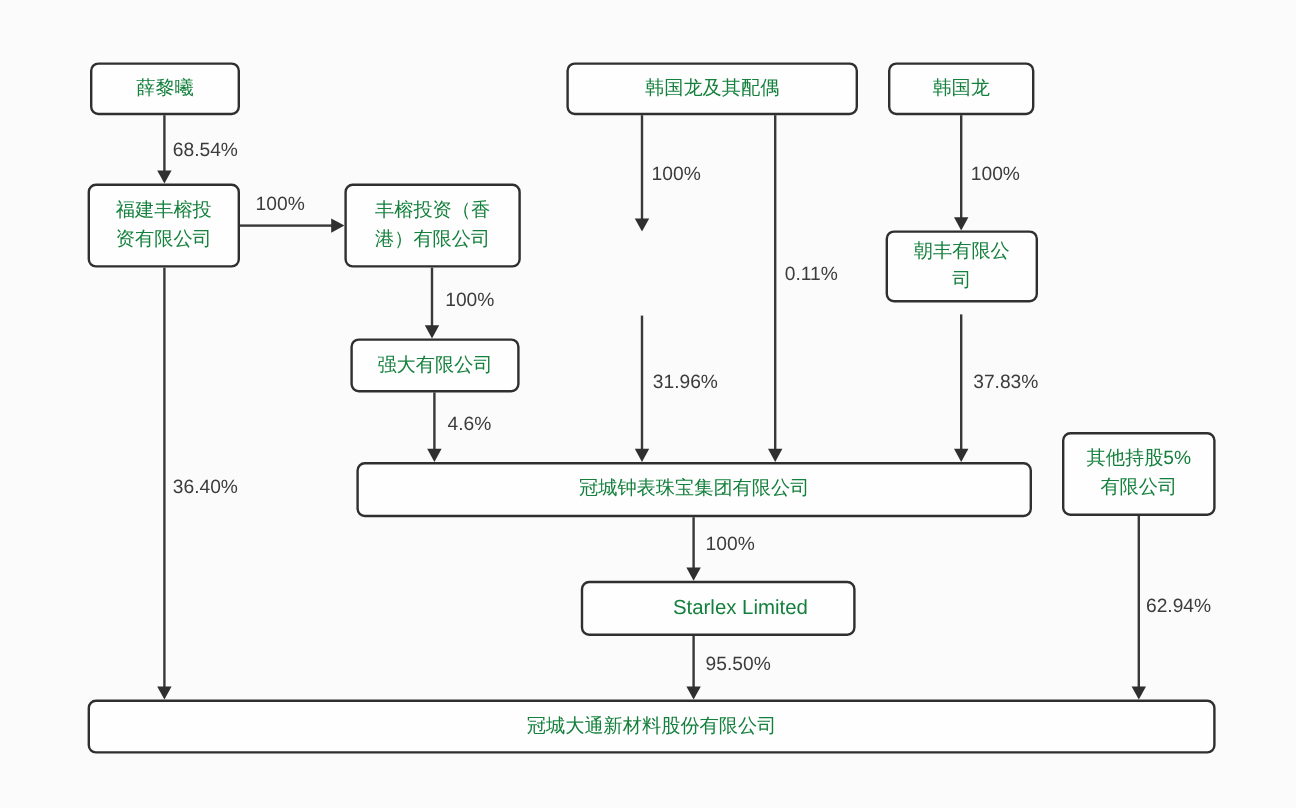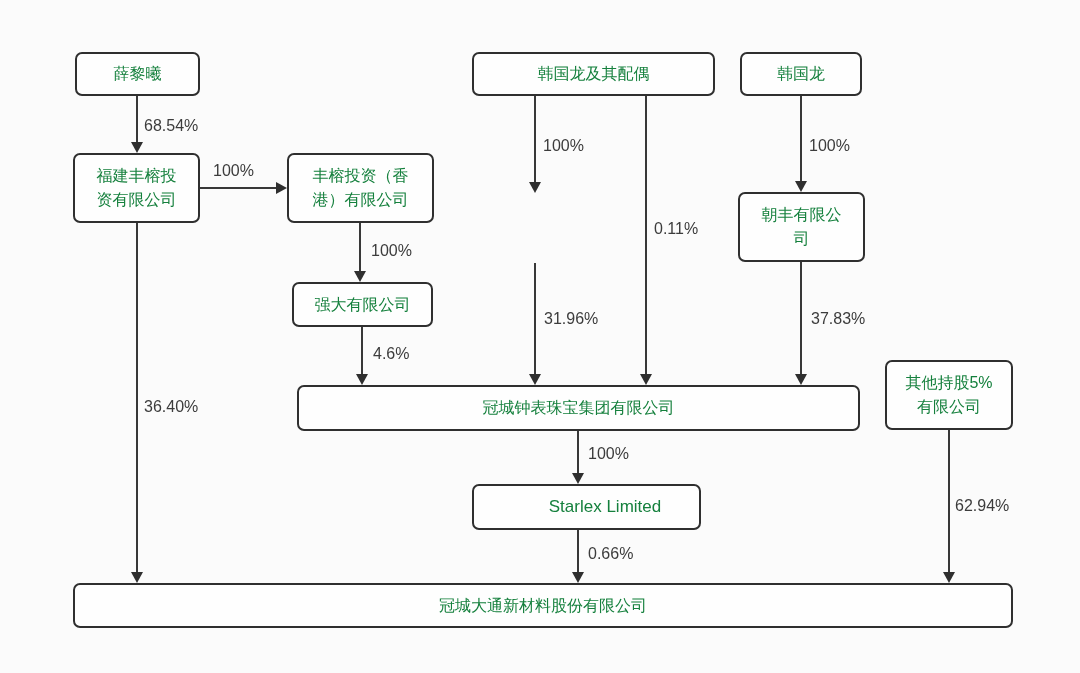--- a/index.html
+++ b/index.html
@@ -89,33 +89,33 @@
 
   <div class="node" style="left:472px; top:52px; width:243px; height:44px;">
     <span class="inner">韩国龙及其配偶</span>
   </div>
 
 
   <div class="node" style="left:740px; top:52px; width:122px; height:44px;">
     <span class="inner">韩国龙</span>
   </div>
 
-  <div class="node" style="left:738px; top:192px; width:127px; height:70px;">
+  <div class="node" style="left:738px; top:192px; width:127px; height:60px;">
     <span class="inner" style="width:86px;">朝丰有限公司</span>
   </div>
 
   <div class="node" style="left:885px; top:360px; width:128px; height:70px;">
     <span class="inner" style="width:94px;">其他持股5%有限公司</span>
   </div>
 
   <div class="node" style="left:297px; top:385px; width:563px; height:46px;">
     <span class="inner">冠城钟表珠宝集团有限公司</span>
   </div>
 
-  <div class="node" style="left:472px; top:484px; width:229px; height:46px; font-size:17px;padding-left:37px;">
+  <div class="node" style="left:484px; top:484px; width:229px; height:46px; font-size:17px;padding-left:37px;">
     <span class="inner">Starlex Limited</span>
   </div>
 
   <div class="node" style="left:73px; top:583px; width:940px; height:45px;">
     <span class="inner">冠城大通新材料股份有限公司</span>
   </div>
 
   <div>
     <div class="vline" style="left:136px; top:96px; height:48px;"></div>
     <div class="ah-down" style="left:131px; top:142px;"></div>
@@ -178,21 +178,21 @@
 
   <div>
     <div class="vline" style="left:577px; top:431px; height:44px;"></div>
     <div class="ah-down" style="left:572px; top:473px;"></div>
     <span class="edge-label" style="left:588px; top:444px;">100%</span>
   </div>
 
   <div>
     <div class="vline" style="left:577px; top:530px; height:44px;"></div>
     <div class="ah-down" style="left:572px; top:572px;"></div>
-    <span class="edge-label" style="left:588px; top:544px;">0.66%</span>
+    <span class="edge-label" style="left:588px; top:544px;">95.50%</span>
   </div>
 
   <div>
     <div class="vline" style="left:948px; top:430px; height:144px;"></div>
     <div class="ah-down" style="left:943px; top:572px;"></div>
     <span class="edge-label" style="left:955px; top:496px;">62.94%</span>
   </div>
 
 </div>
 

